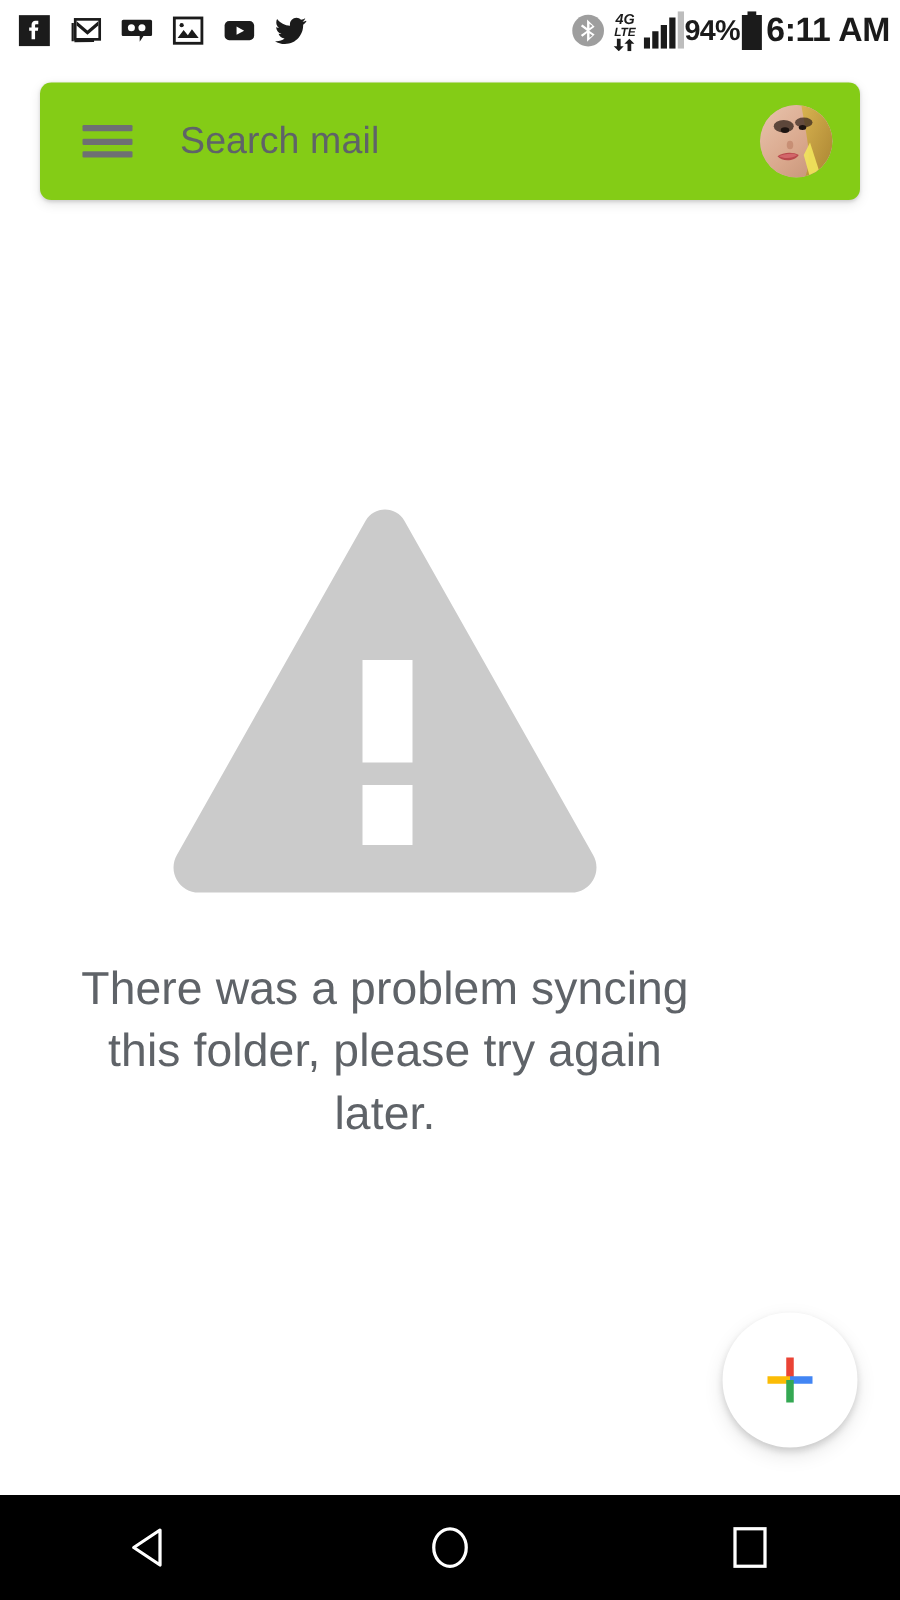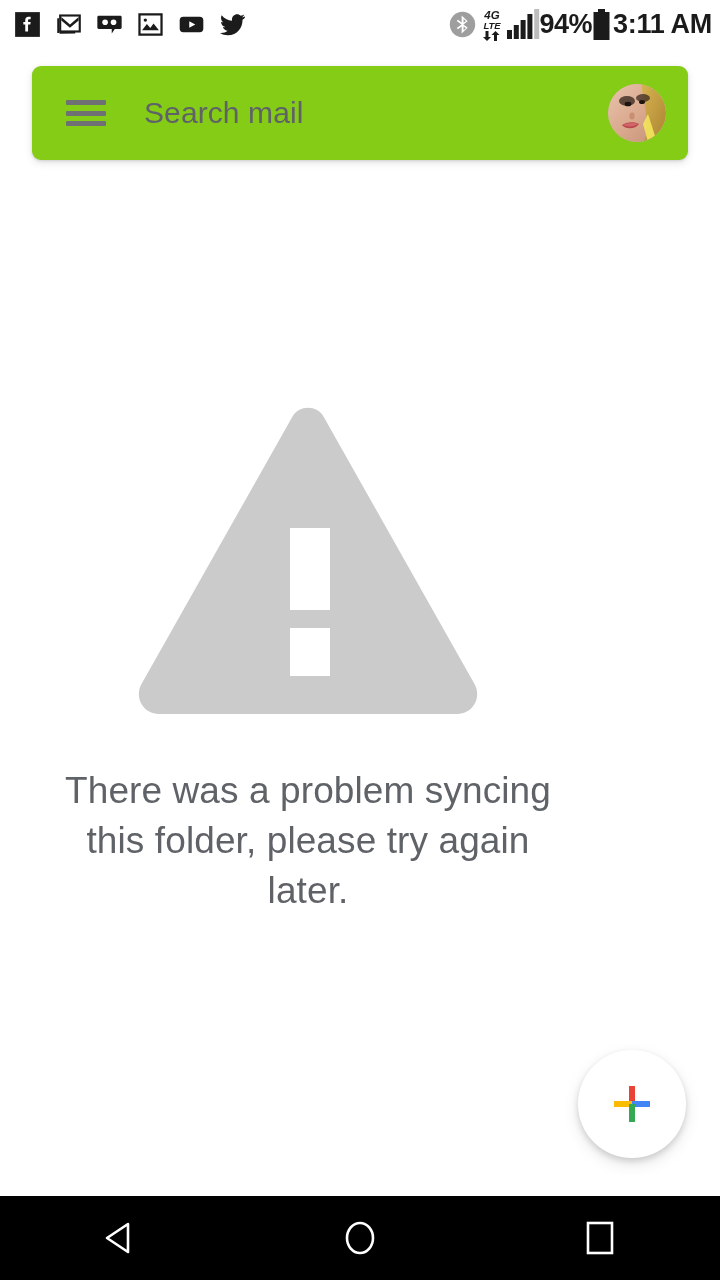--- a/index.html
+++ b/index.html
@@ -146,28 +146,28 @@
       </svg>
 
       <svg class="sicon" width="33" height="30" viewBox="0 0 33 30">
         <rect x="0" y="21" width="5" height="9" fill="#1b1b1b"></rect>
         <rect x="6.8" y="16" width="5" height="14" fill="#1b1b1b"></rect>
         <rect x="13.6" y="11" width="5" height="19" fill="#1b1b1b"></rect>
         <rect x="20.4" y="5" width="5" height="25" fill="#1b1b1b"></rect>
         <rect x="27.2" y="0" width="5" height="30" fill="#bdbdbd"></rect>
       </svg>
 
-      <span style="font-size:27px;font-weight:600;color:#1b1b1b;letter-spacing:-0.5px;">94%</span>
+      <span style="font-size:23px;font-weight:600;color:#1b1b1b;letter-spacing:-0.5px;">94%</span>
 
       <svg class="sicon" width="19" height="31" viewBox="0 0 19 31">
         <rect x="6" y="0" width="7" height="3.2" fill="#1b1b1b"></rect>
         <rect x="1.5" y="3" width="16" height="28" fill="#1b1b1b"></rect>
       </svg>
 
-      <span style="font-size:27px;font-weight:600;color:#1b1b1b;letter-spacing:-0.3px;margin-left:2px;">3:11 AM</span>
+      <span style="font-size:27px;font-weight:600;color:#1b1b1b;letter-spacing:-0.3px;margin-left:2px;">6:11 AM</span>
     </div>
   </div>
 
   <div class="searchbar">
     <div class="hamburger">
       <span></span>
         <span></span>
         <span></span>
     </div>
     <div class="search-text">Search mail</div>

